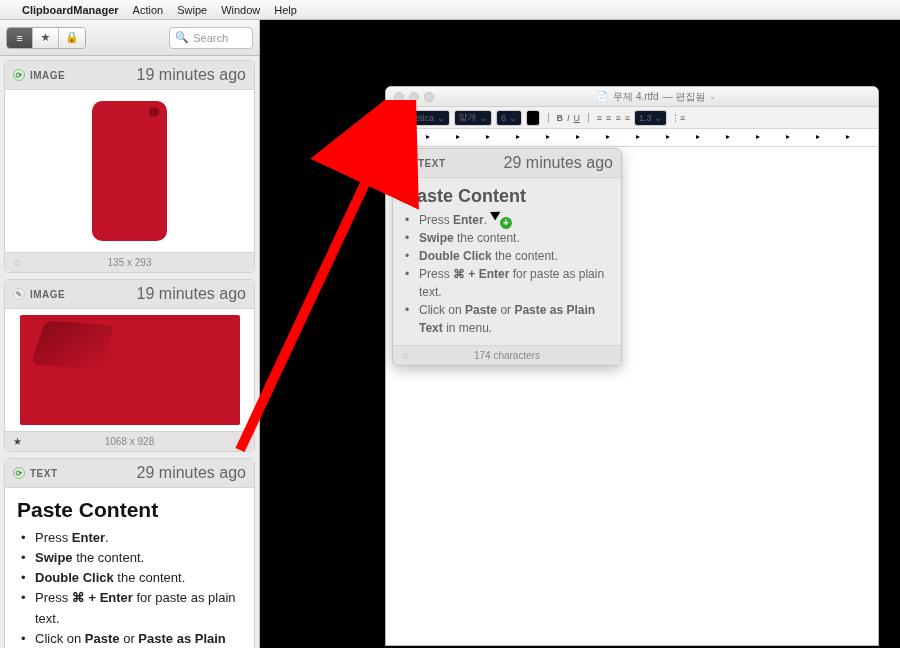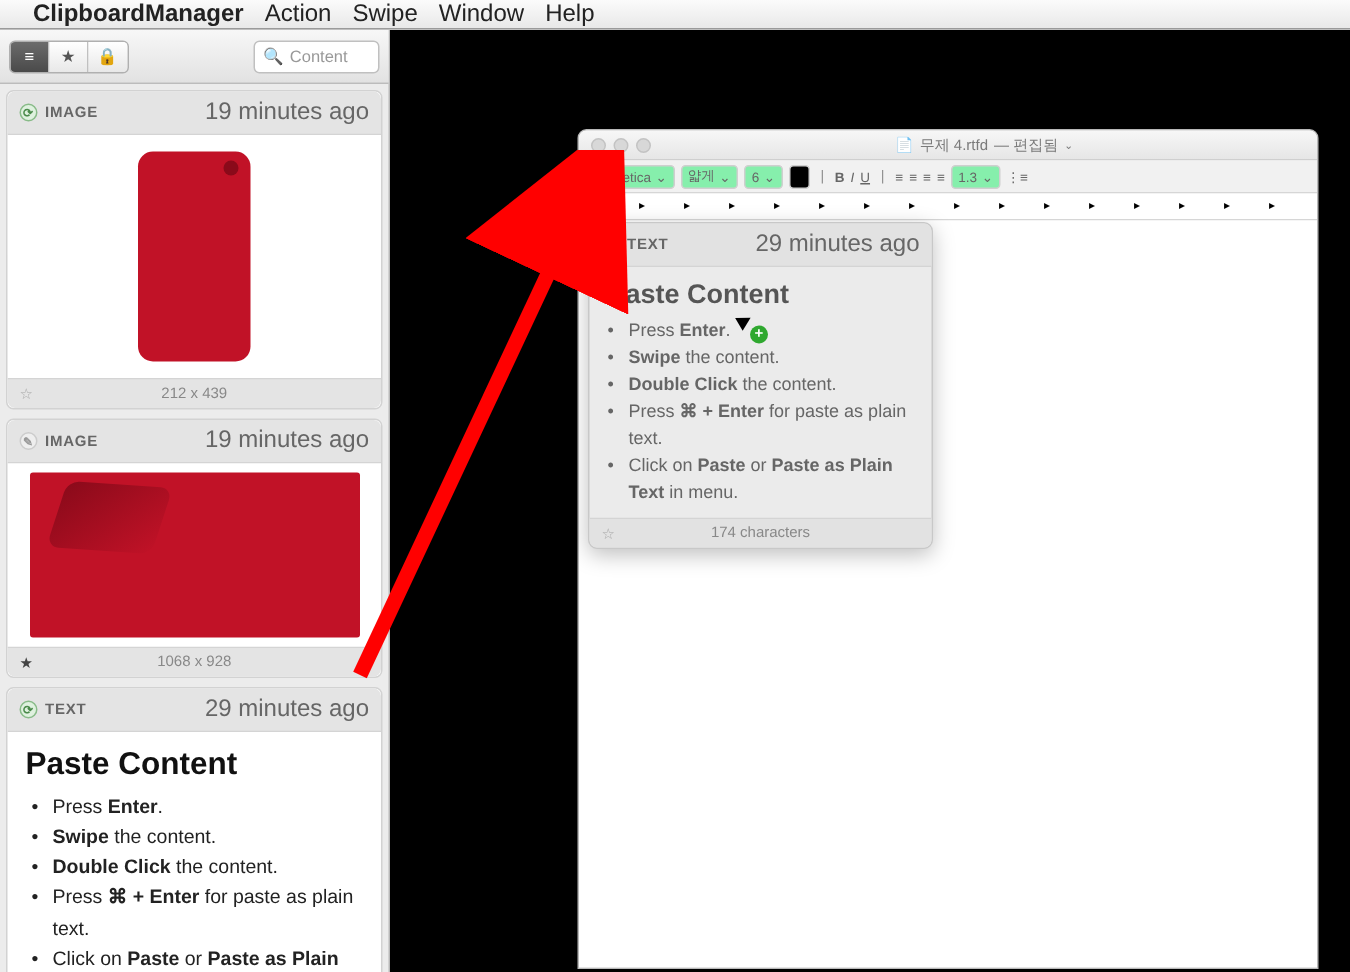--- a/index.html
+++ b/index.html
@@ -1,20 +1,20 @@
 <!DOCTYPE html>
 <html><head>
 <meta charset="utf-8">
 <style>
 * { box-sizing: border-box; margin: 0; padding: 0; }
 html, body { width: 900px; height: 648px; overflow: hidden; font-family: -apple-system, "Helvetica Neue", Arial, sans-serif; }
 body { background: #000; position: relative; }
 
 
-.menubar { height: 20px; background: linear-gradient(#fbfbfb,#e8e8e8); display:flex; align-items:center; font-size:16px; color:#222; padding:0 8px; gap:14px; border-bottom:1px solid #bfbfbf;}
+.menubar { height: 20px; background: linear-gradient(#fbfbfb,#e8e8e8); display:flex; align-items:center; font-size:11px; color:#222; padding:0 8px; gap:14px; border-bottom:1px solid #bfbfbf;}
 .apple-icon { font-size:13px; }
 .menubar .appname { font-weight:600; }
 
 
 .leftpanel { position:absolute; left:0; top:20px; width:260px; height:628px; background:#ececec; border-right:1px solid #b8b8b8; display:flex; flex-direction:column;}
 .toolbar { height:36px; background:linear-gradient(#f7f7f7,#e2e2e2); border-bottom:1px solid #bcbcbc; display:flex; align-items:center; padding:0 6px; gap:6px;}
 .seggrp { display:flex; border:1px solid #b0b0b0; border-radius:4px; overflow:hidden; height:22px;}
 .segbtn { width:26px; display:flex; align-items:center; justify-content:center; background:linear-gradient(#fff,#e8e8e8); border-right:1px solid #c0c0c0; font-size:11px; color:#555;}
 .segbtn:last-child{border-right:none;}
 .segbtn.dark{ background:linear-gradient(#6b6b6b,#4a4a4a); color:#fff;}
@@ -43,21 +43,21 @@
 .textclip li::before { content:"•"; position:absolute; left:0; color:#222;}
 
 
 .rightpane { position:absolute; left:260px; top:20px; right:0; bottom:0; background:#000;}
 .textedit { position:absolute; left:125px; top:66px; width:494px; height:560px; background:#fff; border:1px solid #b9b9b9; border-radius:6px 6px 0 0; box-shadow:0 6px 24px rgba(0,0,0,0.35); overflow:hidden;}
 .te-titlebar { height:20px; background:linear-gradient(#f7f7f7,#e6e6e6); display:flex; align-items:center; font-size:10px; color:#7a7a7a; padding:0 8px; gap:8px; border-bottom:1px solid #cfcfcf;}
 .traffic { display:flex; gap:5px;}
 .dot { width:10px; height:10px; border-radius:50%; background:#d8d8d8; border:1px solid #c3c3c3;}
 .te-title { flex:1; text-align:center; display:flex; justify-content:center; gap:4px; align-items:center;}
 .te-toolbar { height:22px; background:#f1f1f1; border-bottom:1px solid #d6d6d6; display:flex; align-items:center; padding:0 6px; gap:4px; font-size:9px; color:#666;}
-.te-field { height:16px; border:1px solid #cfcfcf; border-radius:3px; background:#86efac; padding:0 4px; display:flex; align-items:center; gap:3px;}
+.te-field { height:16px; border:1px solid #cfcfcf; border-radius:3px; background:#0f172a; padding:0 4px; display:flex; align-items:center; gap:3px;}
 .te-ruler { height:18px; background:#fff; border-bottom:1px solid #d6d6d6; position:relative; font-size:9px;}
 .te-ruler .tab { position:absolute; top:3px; font-size:8px; color:#000;}
 .te-doc { position:relative; height:calc(100% - 60px); background:#fff; padding:10px 14px;}
 .caret { position:absolute; left:14px; top:10px; width:1px; height:14px; background:#000;}
 
 
 .dragcard { position:absolute; left:392px; top:148px; width:230px; background:#ebebeb; border:1px solid #c8c8c8; border-radius:6px; box-shadow:0 4px 14px rgba(0,0,0,0.25);}
 .dragcard .cliphead{ background:#e2e2e2;}
 .dragcard .clipbody{ padding:8px 12px;}
 .dragcard h2{ font-size:18px; color:#555; font-weight:700; margin-bottom:4px;}
@@ -90,21 +90,21 @@
 <div class="leftpanel">
   <div class="toolbar">
     <div class="seggrp">
       <div class="segbtn dark">≡</div>
       <div class="segbtn">★</div>
       <div class="segbtn">🔒</div>
     </div>
     <div style="flex:1"></div>
     <div class="search">
       <span>🔍</span>
-      <span>Content</span>
+      <span>Search</span>
     </div>
   </div>
 
   <div class="cliplist">
 
     <div class="clipcard">
       <div class="cliphead">
         <span class="left">
             <span class="typebadge">⟳</span>
             <span>IMAGE</span>
@@ -114,21 +114,21 @@
       <div class="clipbody imgthumb">
         <div class="imgbox1">
           <div class="phone">
               <span class="apple"></span>
               <span class="cam"></span>
             </div>
         </div>
       </div>
       <div class="clipfoot">
         <span class="star">☆</span>
-        <span>212 x 439</span>
+        <span>135 x 293</span>
       </div>
     </div>
 
     <div class="clipcard">
       <div class="cliphead">
         <span class="left">
             <span class="typebadge" style="background:#eee;border-color:#ccc;color:#999">✎</span>
             <span>IMAGE</span>
           </span>
         <span class="smallcap">19 minutes ago</span>

